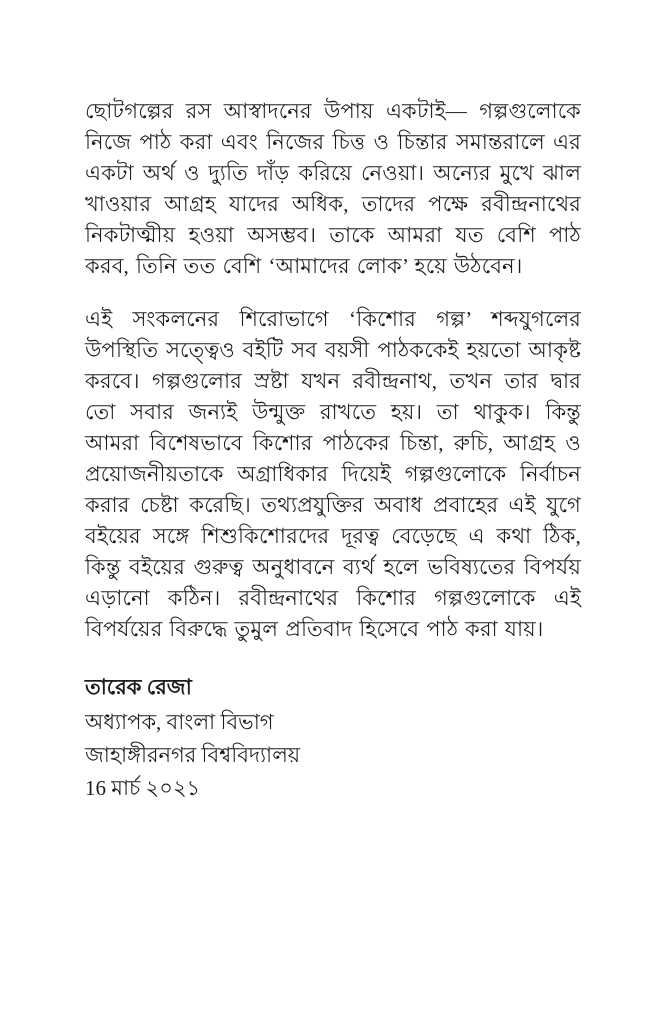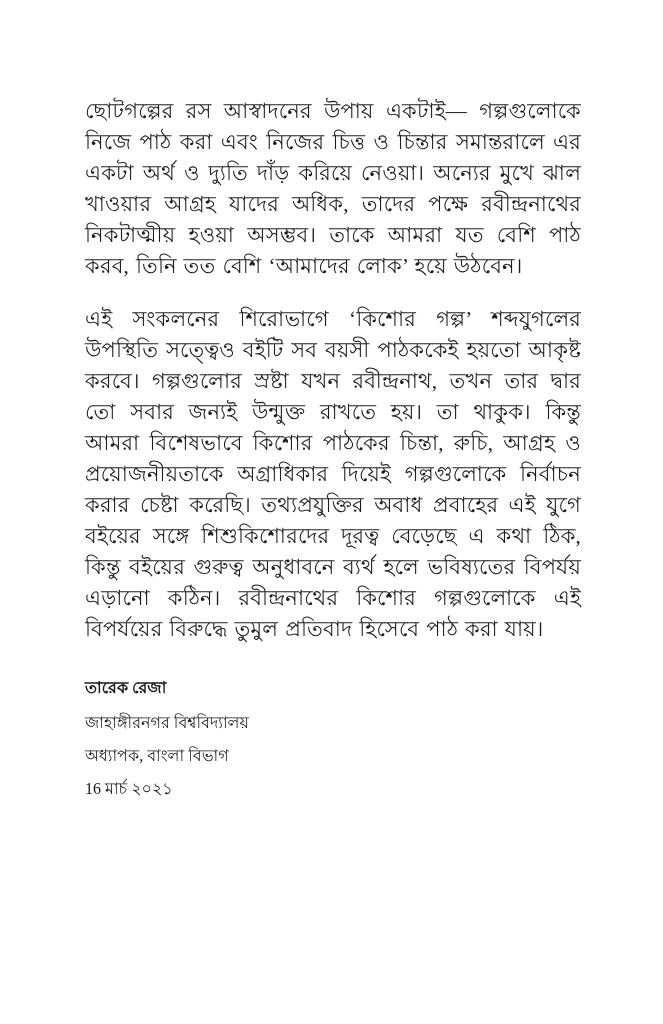--- a/index.html
+++ b/index.html
@@ -27,39 +27,39 @@
     margin: 0 0 22px 0;
     font-size: 21px;
     line-height: 31px;
     text-align: justify;
     text-justify: inter-word;
     letter-spacing: 0.2px;
     word-spacing: 1.5px;
   }
   .signature {
     margin-top: 26px;
-    font-size: 16px;
+    font-size: 21px;
     line-height: 33px;
     text-align: left;
   }
   .sig-name {
     font-weight: bold;
     margin-bottom: 2px;
   }
   .sig-line {
     font-weight: normal;
   }
 </style>
 </head>
 <body>
 
 <div class="page">
   <div class="text-block">
     <p class="para">ছোটগল্পের রস আস্বাদনের উপায় একটাই— গল্পগুলোকে নিজে পাঠ করা এবং নিজের চিত্ত ও চিন্তার সমান্তরালে এর একটা অর্থ ও দ্যুতি দাঁড় করিয়ে নেওয়া। অন্যের মুখে ঝাল খাওয়ার আগ্রহ যাদের অধিক, তাদের পক্ষে রবীন্দ্রনাথের নিকটাত্মীয় হওয়া অসম্ভব। তাকে আমরা যত বেশি পাঠ করব, তিনি তত বেশি ‘আমাদের লোক’ হয়ে উঠবেন।</p>
     <p class="para">এই সংকলনের শিরোভাগে ‘কিশোর গল্প’ শব্দযুগলের উপস্থিতি সত্ত্বেও বইটি সব বয়সী পাঠককেই হয়তো আকৃষ্ট করবে। গল্পগুলোর স্রষ্টা যখন রবীন্দ্রনাথ, তখন তার দ্বার তো সবার জন্যই উন্মুক্ত রাখতে হয়। তা থাকুক। কিন্তু আমরা বিশেষভাবে কিশোর পাঠকের চিন্তা, রুচি, আগ্রহ ও প্রয়োজনীয়তাকে অগ্রাধিকার দিয়েই গল্পগুলোকে নির্বাচন করার চেষ্টা করেছি। তথ্যপ্রযুক্তির অবাধ প্রবাহের এই যুগে বইয়ের সঙ্গে শিশুকিশোরদের দূরত্ব বেড়েছে এ কথা ঠিক, কিন্তু বইয়ের গুরুত্ব অনুধাবনে ব্যর্থ হলে ভবিষ্যতের বিপর্যয় এড়ানো কঠিন। রবীন্দ্রনাথের কিশোর গল্পগুলোকে এই বিপর্যয়ের বিরুদ্ধে তুমুল প্রতিবাদ হিসেবে পাঠ করা যায়।</p>
     <div class="signature">
       <div class="sig-name">তারেক রেজা</div>
+      <div class="sig-line">অধ্যাপক, বাংলা বিভাগ</div>
       <div class="sig-line">জাহাঙ্গীরনগর বিশ্ববিদ্যালয়</div>
-      <div class="sig-line">অধ্যাপক, বাংলা বিভাগ</div>
       <div class="sig-line">16 মার্চ ২০২১</div>
     </div>
   </div>
 </div>
 
 </body></html>

